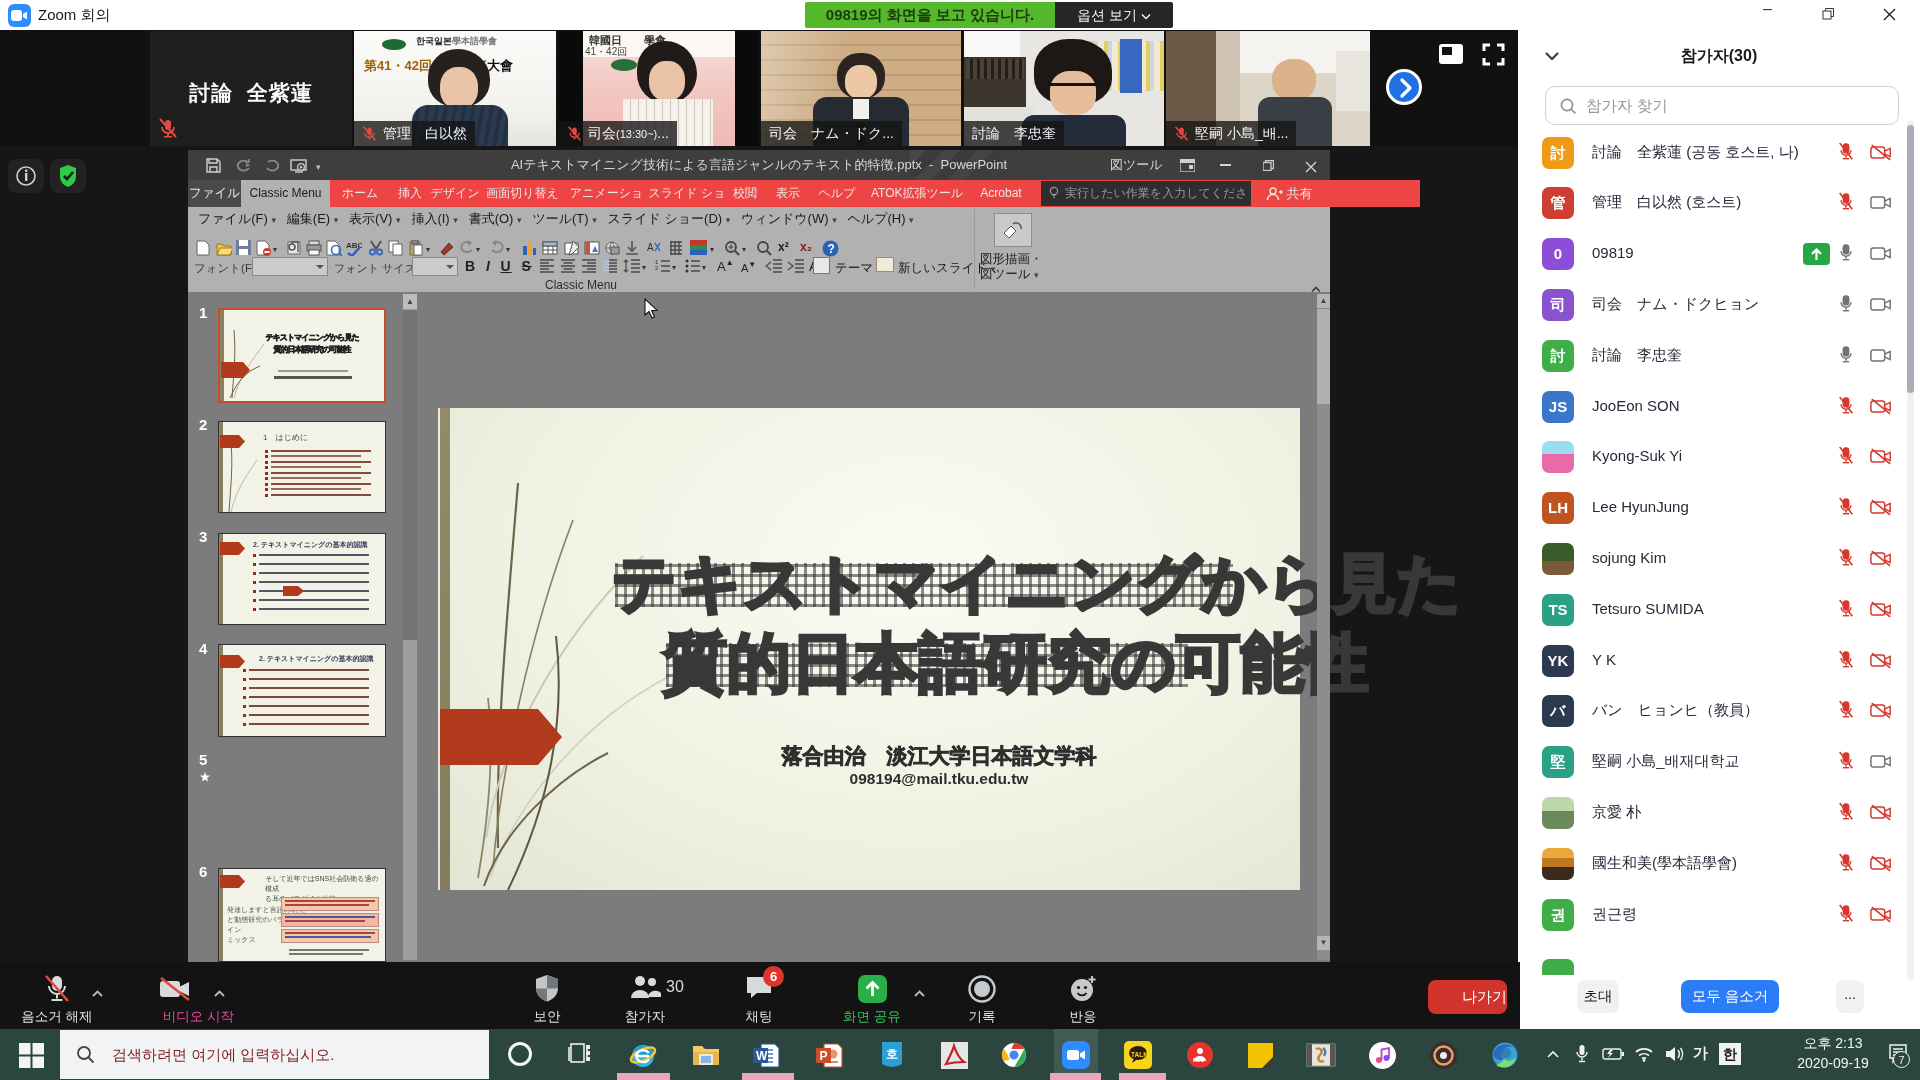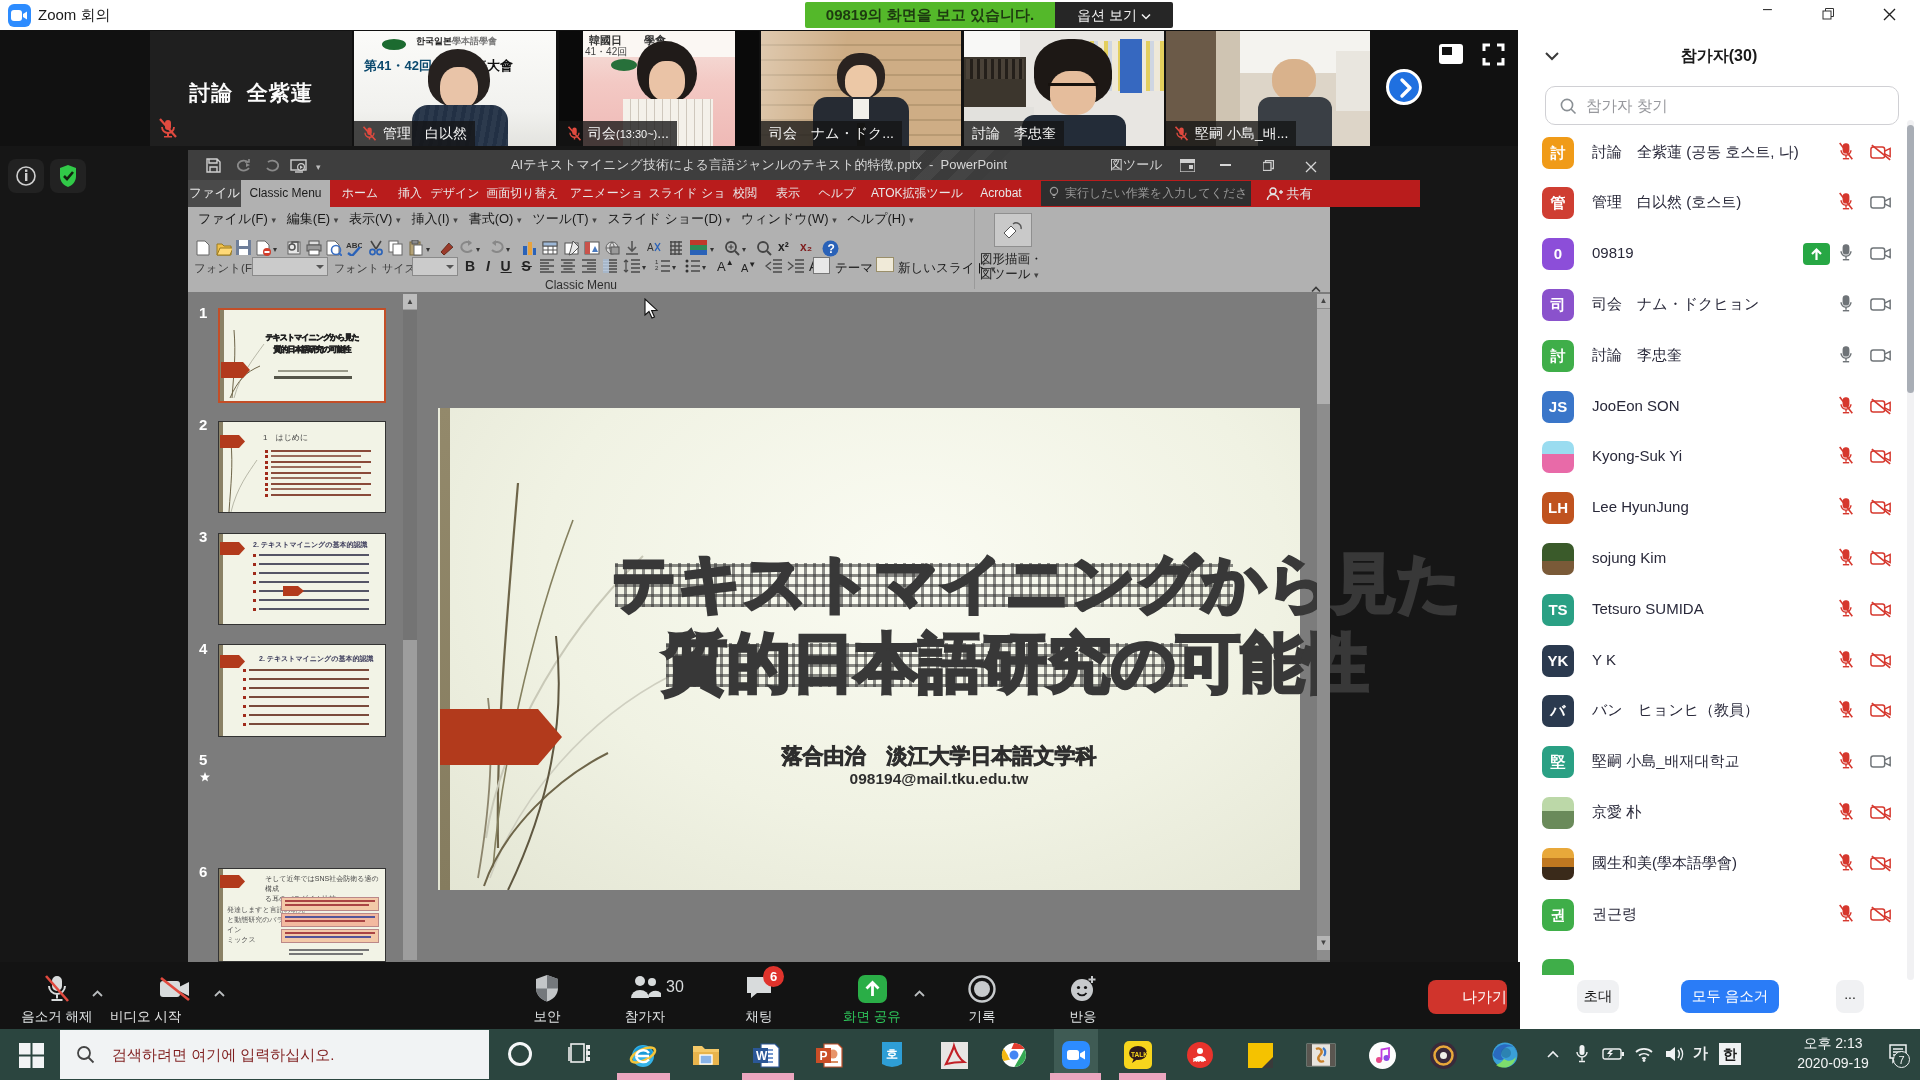--- a/index.html
+++ b/index.html
@@ -16,21 +16,21 @@
 
 #vstrip{position:absolute;left:0;top:30px;width:1520px;height:116px;background:#111}
 .tile{position:absolute;top:1px;height:115px;overflow:hidden;background:#000}
 .vlabel{position:absolute;left:0;bottom:0;height:25px;background:rgba(20,20,20,.78);color:#f5f5f5;font-size:14px;line-height:25px;padding:0 8px;white-space:nowrap}
 .vlabel .rm{display:inline-block;vertical-align:-3px;margin-right:6px}
 
 .infoic{position:absolute;width:36px;height:34px;background:#222;border-radius:8px}
 
 #ppt{position:absolute;left:188px;top:150px;width:1142px;height:812px;background:#7c7c7c}
 #ppt-titlebar{position:absolute;left:0;top:0;width:1142px;height:30px;background:#3e3e3e;color:#d8d8d8}
-#ppt-tabs{position:absolute;left:0;top:30px;width:1232px;height:27px;background:#b91c1c;color:#e8e8e8;font-size:12px}
+#ppt-tabs{position:absolute;left:0;top:30px;width:1232px;height:27px;background:#ef4444;color:#e8e8e8;font-size:12px}
 .ptab{position:absolute;top:0;height:27px;line-height:27px;text-align:center}
 #ppt-ribbon{position:absolute;left:0;top:57px;width:1142px;height:85px;background:#b1b1b1}
 #ppt-content{position:absolute;left:0;top:142px;width:1142px;height:670px;background:#7c7c7c}
 
 .thumb{position:absolute;left:30px;width:168px;background:#f2f3e6;border:1px solid #333}
 .thnum{position:absolute;left:11px;color:#fff;font-size:15px;font-weight:bold}
 
 #slide{position:absolute;left:250px;top:116px;width:862px;height:482px;background:radial-gradient(ellipse at 55% 32%,#fafbf2 0%,#f0f2e3 55%,#e3e5d3 100%)}
 .mcar{font-size:9px;color:#444}
 .combo{position:absolute;top:50px;height:19px;background:#cbcbcb;border:1px solid #8a8a8a}
@@ -88,21 +88,21 @@
             </g>
             <line x1="2" y1="1" x2="18" y2="19" stroke="#e04a3f" stroke-width="2.2"></line>
           </svg>
     </div>
   </div>
 
   <div class="tile" style="left:354px;width:202px;background:#f6f6f4">
     <div style="position:absolute;left:0;top:0;width:100%;height:100%;background:linear-gradient(180deg,#fbfbf9 0%,#f1f1ee 70%,#e3e3df 100%)"></div>
     <div style="position:absolute;left:28px;top:8px;width:24px;height:11px;background:#1c6b30;border-radius:50%"></div>
     <div style="position:absolute;left:62px;top:4px;font-size:9px;color:#222;font-weight:bold">한국일본<span style="color:#777">學本語學會</span></div>
-    <div style="position:absolute;left:10px;top:26px;font-size:13px;color:#0c4a6e;font-weight:bold">第41・42回</div>
+    <div style="position:absolute;left:10px;top:26px;font-size:13px;color:#a16207;font-weight:bold">第41・42回</div>
     <div style="position:absolute;left:120px;top:26px;font-size:13px;color:#111;font-weight:bold">表大會</div>
 
     <div style="position:absolute;left:74px;top:18px;width:62px;height:58px;background:#26211f;border-radius:48% 52% 44% 44%"></div>
     <div style="position:absolute;left:86px;top:36px;width:38px;height:42px;background:#e9c4a8;border-radius:45%"></div>
     <div style="position:absolute;left:58px;top:74px;width:96px;height:42px;background:repeating-linear-gradient(100deg,#2c3a4d 0 5px,#223044 5px 9px);border-radius:16px 16px 0 0"></div>
     <div class="vlabel"><span class="rm"><svg width="15" height="15" viewBox="0 0 20 20">
               <g fill="#e04a3f">
                 <rect x="7" y="2" width="6" height="10" rx="3"></rect>
                 <path d="M4 9 a6 6 0 0 0 12 0" fill="none" stroke="#e04a3f" stroke-width="1.8"></path>
                 <rect x="9" y="15" width="2" height="3"></rect>
@@ -984,21 +984,21 @@
       <div style="position:absolute;left:91px;top:22px"><svg width="13" height="9">
           <path d="M2 7 L6.5 2.5 L11 7" fill="none" stroke="#b9bcbe" stroke-width="1.8"></path>
         </svg></div>
       <div style="position:absolute;left:158px;top:12px"><svg width="34" height="30" viewBox="0 0 34 26">
           <g>
             <rect x="2" y="5" width="20" height="16" rx="3" fill="#d8dbdc"></rect>
             <path d="M22 10.5 L31 6 V20 L22 15.5" fill="#d8dbdc"></path>
           </g>
           <line x1="3" y1="2" x2="31" y2="24" stroke="#e04a3f" stroke-width="2.6"></line>
         </svg></div>
-      <div style="position:absolute;left:110px;top:46px;width:140px;text-align:left;font-size:13.5px;color:#e5e5e5">비디오 시작</div>
+      <div style="position:absolute;left:94px;top:46px;width:140px;text-align:right;font-size:13.5px;color:#ec4899">비디오 시작</div>
       <div style="position:absolute;left:213px;top:22px"><svg width="13" height="9">
           <path d="M2 7 L6.5 2.5 L11 7" fill="none" stroke="#b9bcbe" stroke-width="1.8"></path>
         </svg></div>
       <div style="position:absolute;left:534px;top:12px"><svg width="26" height="28" viewBox="0 0 26 28">
           <defs>
             <clipPath id="shc">
               <path d="M13 1 L24 5 V14 C24 21 19 25.5 13 27.5 C7 25.5 2 21 2 14 V5 Z"></path>
             </clipPath>
           </defs>
           <path d="M13 1 L24 5 V14 C24 21 19 25.5 13 27.5 C7 25.5 2 21 2 14 V5 Z" fill="#c3c6c8"></path>

